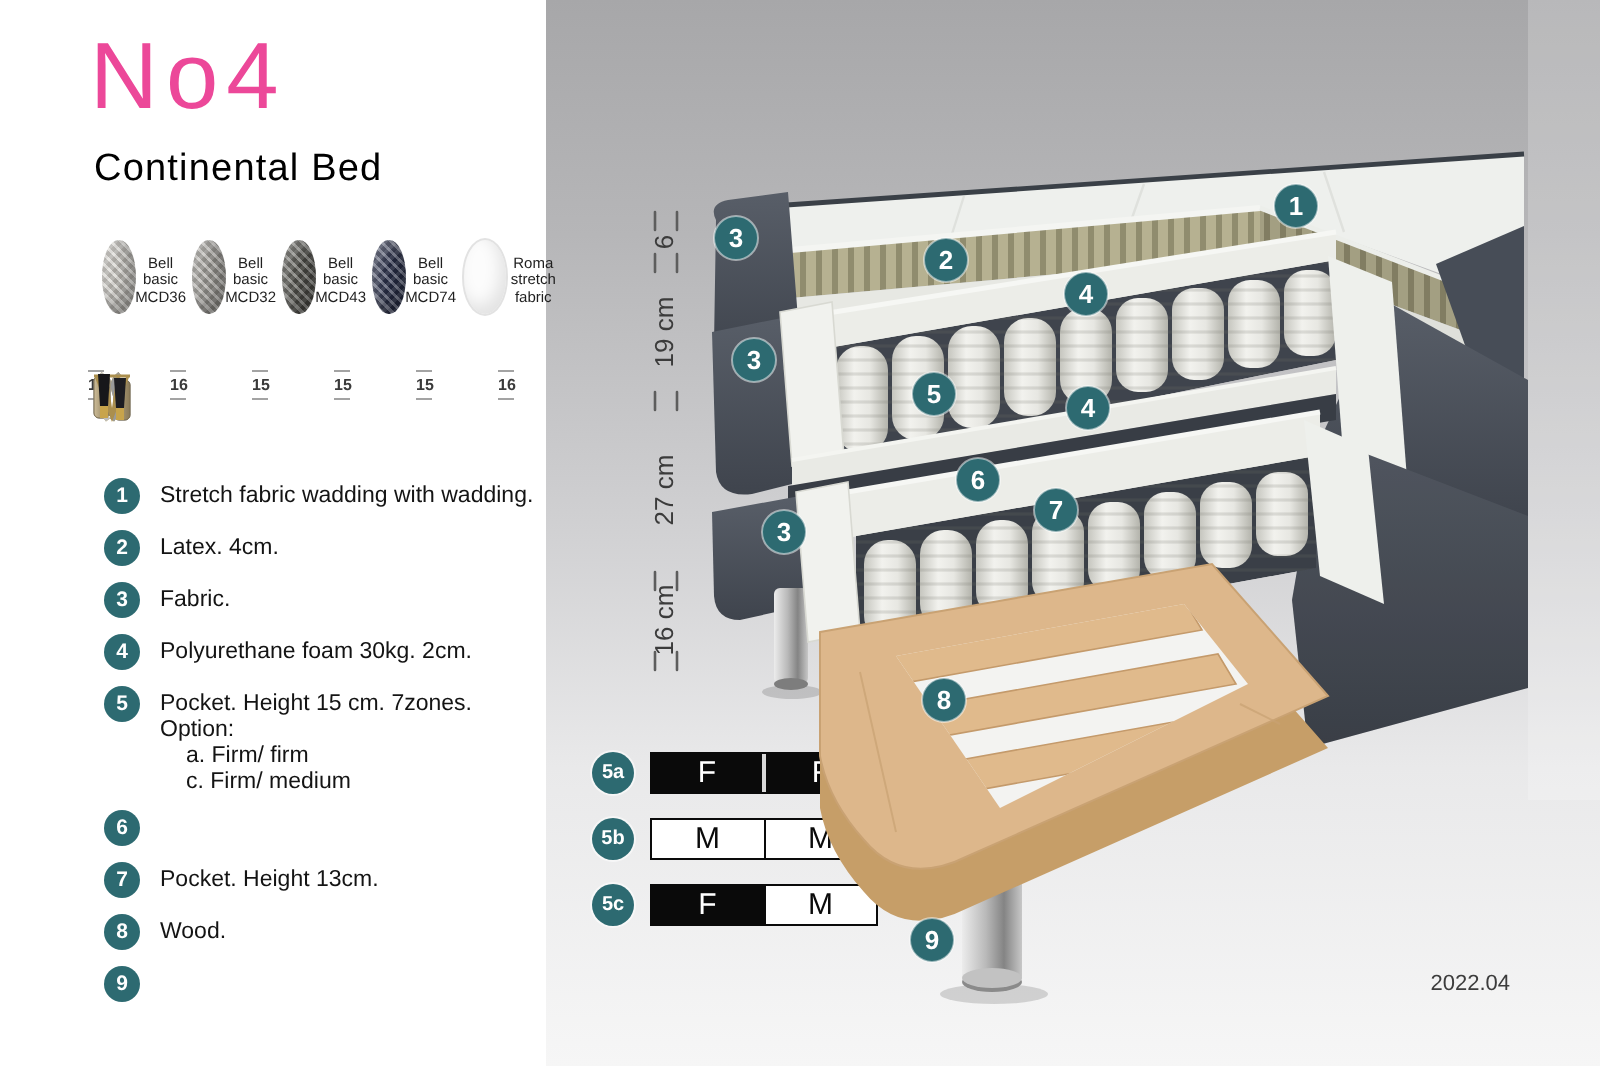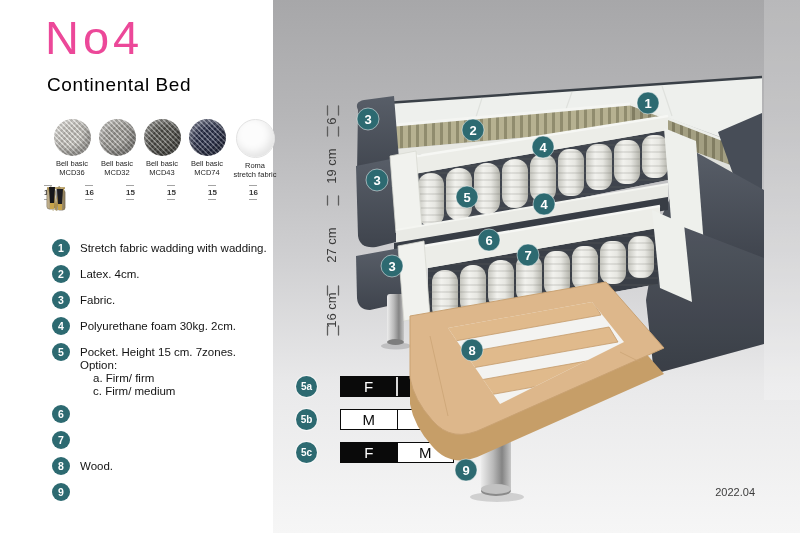--- a/index.html
+++ b/index.html
@@ -20,21 +20,21 @@
   
   .brand-title{
     position:absolute;left:45px;top:12px;font-size:47px;font-weight:300;
     letter-spacing:4px;color:#ec4899;line-height:1.1;
   }
   .brand-sub{
     position:absolute;left:47px;top:74px;font-size:19px;font-weight:400;
     letter-spacing:.6px;color:#000000;
   }
   .swatches{position:absolute;left:51px;top:119px;display:flex;gap:3px;}
-  .swatch-item{width:42px;display:flex;flex-direction:column;align-items:center;}
+  .swatch-item{width:42px;display:flex;flex-direction:row;align-items:center;}
   .swatch-item.wide{width:48px;}
   .sw{
     width:37px;height:37px;border-radius:50%;
     box-shadow:inset -4px -5px 7px rgba(0,0,0,.28),inset 3px 4px 5px rgba(255,255,255,.25);
   }
   .weave{
     background-image:
       repeating-linear-gradient(45deg,rgba(255,255,255,.30) 0 1.5px,rgba(0,0,0,.16) 1.5px 3.5px),
       repeating-linear-gradient(-45deg,rgba(255,255,255,.12) 0 2px,rgba(0,0,0,.08) 2px 4px);
   }
@@ -53,21 +53,21 @@
   
   .features{position:absolute;left:52px;top:239px;width:220px;}
   .feat{display:flex;gap:10px;margin-bottom:8px;}
   .badge{
     flex:0 0 auto;width:18px;height:18px;border-radius:50%;background:var(--teal,#2d6a71);
     color:#fff;font-size:10.5px;font-weight:bold;display:flex;align-items:center;justify-content:center;
   }
   .feat-text{font-size:11.5px;line-height:13px;color:#141414;padding-top:3px;}
   .feat-opts{font-size:11.5px;line-height:12.6px;color:#141414;padding-left:13px;}
   
-  .firm-row{position:absolute;display:flex;align-items:center;gap:23px;padding-left:24px;}
+  .firm-row{position:absolute;display:flex;align-items:center;gap:8px;padding-left:24px;}
   .firm-badge{
     width:21px;height:21px;border-radius:50%;background:var(--teal,#2d6a71);color:#fff;
     font-size:10px;font-weight:bold;display:flex;align-items:center;justify-content:center;
     box-shadow:0 0 0 1px rgba(255,255,255,.55);
   }
   .firm-bar{width:114px;height:21px;display:flex;border:1.5px solid #0a0a0a;background:#fff;box-sizing:border-box;}
   .f-cell{
     flex:1;display:flex;align-items:center;justify-content:center;
     font-size:15px;color:#0a0a0a;background:#fff;
   }
@@ -236,20 +236,21 @@
         <div>a. Firm/ firm</div>
         <div>c. Firm/ medium</div>
       </div>
     </div>
   </div>
   <div class="feat">
     <div class="badge">6</div>
   </div>
   <div class="feat">
     <div class="badge">7</div>
+    <div class="feat-text">Pocket. Height 13cm.</div>
   </div>
   <div class="feat">
     <div class="badge">8</div>
     <div class="feat-text">Wood.</div>
   </div>
   <div class="feat">
     <div class="badge">9</div>
   </div>
 </div>
 

